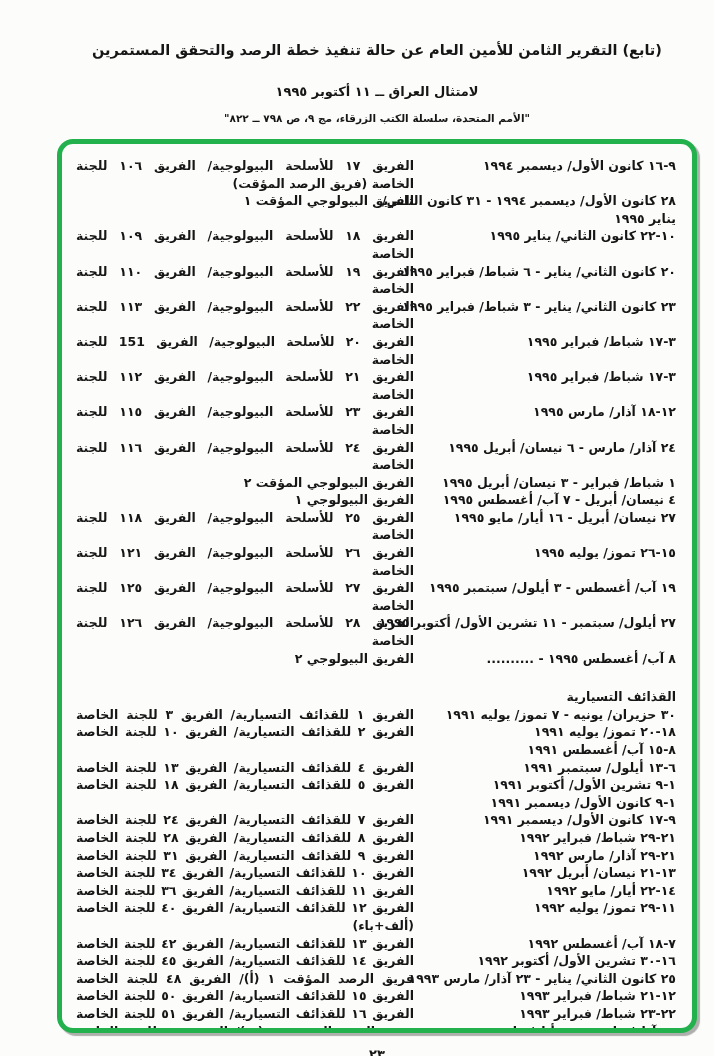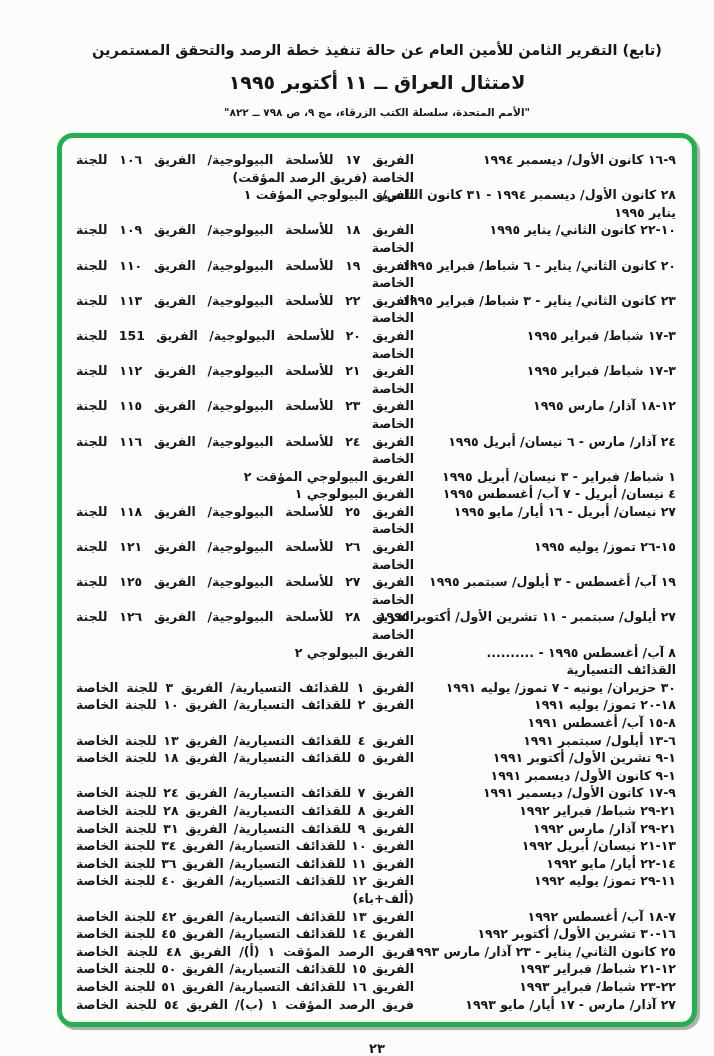--- a/index.html
+++ b/index.html
@@ -7,41 +7,41 @@
   body {
     background: #fcfcfa;
     font-family: "DejaVu Sans", sans-serif;
     font-weight: 700;
     color: #161616;
     direction: rtl;
   }
   .page { width: 674px; height: 1056px; position: relative; }
   .doc-header { text-align: center; padding-top: 42px; }
   .h-line1 { font-size: 14.5px; }
-  .h-line2 { font-size: 19px; margin-top: 13px; }
+  .h-line2 { font-size: 13px; margin-top: 26px; }
   .h-src   { font-size: 10.5px; margin-top: 13px; }
 
   .annotation-box {
     width: 640px;
     height: 894px;
     margin: 15px auto 0 auto;
     border: 5px solid #22b14c;
     border-radius: 16px;
     box-shadow: 3px 3px 1px rgba(110,110,110,0.55);
     padding: 13px 16px 0 14px;
     overflow: hidden;
     background: #fcfcfa;
   }
 
   .insp-table { font-size: 12.5px; line-height: 17.6px; }
   .row { display: flex; align-items: flex-start; }
   .date-cell { flex: 1 1 auto; min-width: 0; white-space: pre; }
   .team-cell { flex: 0 0 338px; text-align: justify; }
   .team-cell.stretch { text-align-last: justify; }
-  .section-title { font-size: 12.5px; line-height: 17.6px; }
+  .section-title { margin-top: 21px; font-size: 12.5px; line-height: 17.6px; }
 
   .doc-footer { text-align: center; margin-top: 11px; }
   .page-num { font-size: 13px; letter-spacing: 2px; }
 </style>
 </head>
 <body>
 
 <div class="page">
 
   <header class="doc-header">

